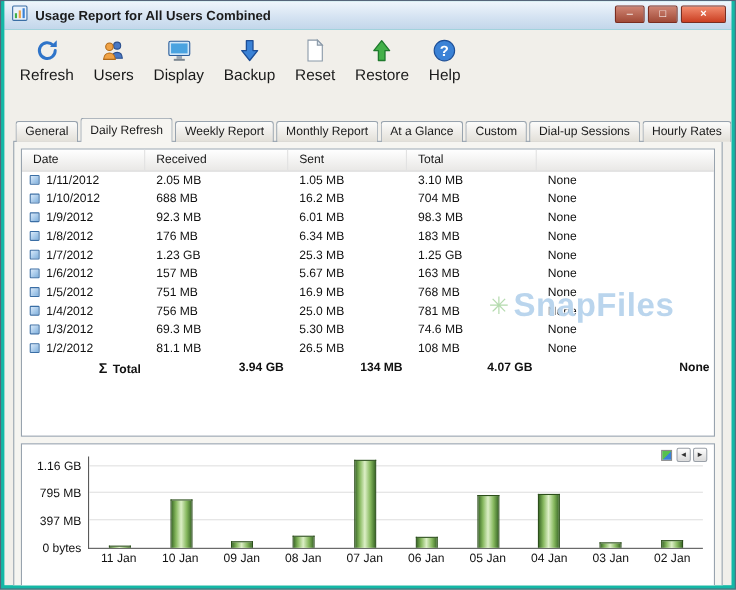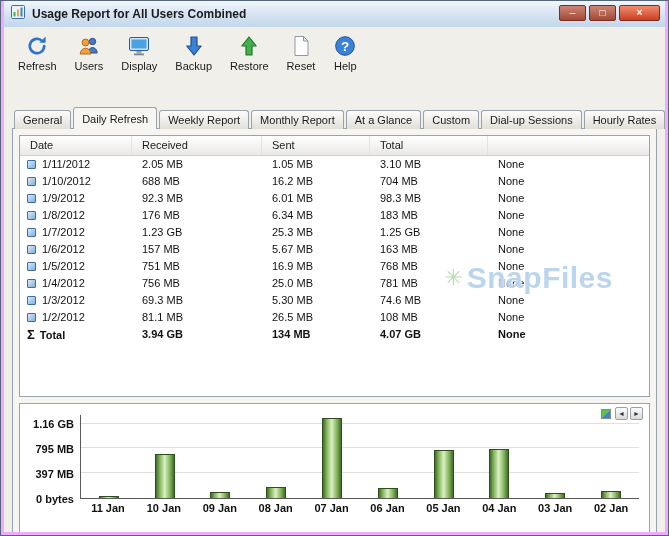--- a/index.html
+++ b/index.html
@@ -1,66 +1,66 @@
 <!DOCTYPE html>
 <html><head>
 <meta charset="utf-8">
 <style>
   html,body{margin:0;padding:0;background:#888;}
   *{box-sizing:border-box;}
   body{font-family:"Liberation Sans", sans-serif; width:669px; height:536px;}
 
-  .window{width:669px;height:536px;border:1px solid #55657a;background:#f0abfc;padding:0 3px 3px 3px;position:relative;}
+  .window{width:669px;height:536px;border:1px solid #55657a;background:#14b8a6;padding:0 3px 3px 3px;position:relative;}
   .titlebar{height:26px;display:flex;align-items:center;gap:6px;padding:0 6px;
     background:linear-gradient(#f0f6fc,#d5e3f2 55%,#c2d6ea);position:relative;}
   .title{font-size:12px;font-weight:bold;color:#1b1b1b;}
   .caption-buttons{position:absolute;top:4px;right:5px;display:flex;gap:3px;}
   .cbtn{width:27px;height:16px;border-radius:2px;border:1px solid #7a2d20;color:#fff;font-size:10px;
     line-height:14px;text-align:center;background:linear-gradient(#cf8574,#a14a37);cursor:default;}
   .cbtn.close{width:41px;background:linear-gradient(#f28c6f,#cb3f22);font-weight:bold;}
 
   .client{background:#f1efea;height:505px;overflow:hidden;}
 
   
   .toolbar{height:54px;display:flex;align-items:flex-start;padding:3px 6px 0 6px;gap:2px;}
   .tbtn{display:flex;flex-direction:column;align-items:center;justify-content:flex-start;
     padding:3px 7px 2px 7px;border:1px solid transparent;border-radius:3px;}
   .ticon{height:24px;display:block;}
-  .tlabel{font-size:11px;color:#1a1a1a;margin-top:2px;white-space:nowrap;}
+  .tlabel{font-size:14px;color:#1a1a1a;margin-top:2px;white-space:nowrap;}
 
   
   .tabs{display:flex;align-items:flex-end;padding-left:10px;height:24px;position:relative;z-index:2;margin-bottom:-1px;margin-top:24px;}
   .tab{border:1px solid #98a3ae;border-bottom:none;border-radius:3px 3px 0 0;margin-right:2px;
     padding:3px 8px;font-size:11px;background:linear-gradient(#fcfcfb,#e2dfd8);color:#1a1a1a;white-space:nowrap;}
   .tab.active{background:#f6f5f1;padding-top:5px;padding-bottom:4px;position:relative;z-index:3;}
 
   
   .tabpage{margin:0 8px;border:1px solid #98a3ae;background:#f6f5f1;height:414px;padding:6px;position:relative;z-index:1;}
 
   
   .table-box{border:1px solid #98a3ae;background:#fff;height:262px;position:relative;overflow:hidden;}
   .thead,.tr{display:grid;grid-template-columns:112px 130px 108px 118px 1fr;}
   .thead{height:20px;background:linear-gradient(#ffffff,#e9e8e6);border-bottom:1px solid #d2d2d2;}
   .th{font-size:11px;color:#1a1a1a;padding:3px 20px 0 10px;border-right:1px solid #e2e2e2;overflow:hidden;white-space:nowrap;}
   .tr{height:17px;line-height:17px;font-size:11px;color:#111;}
   .td{padding:0 4px 0 10px;white-space:nowrap;overflow:hidden;}
   .td:first-child{padding-left:7px;}
   .rowicon{display:inline-block;width:9px;height:9px;border:1px solid #3a6ea5;border-radius:1px;
     background:linear-gradient(135deg,#d8e9fa,#7fb0dd);margin-right:6px;vertical-align:-1px;}
-  .tr.total{font-weight:bold;}
+  .tr.total{font-weight:bold;text-align:right;}
   .sigma{font-size:13px;font-weight:bold;margin-right:5px;}
 
   .watermark{position:absolute;top:125px;right:36px;display:flex;align-items:center;gap:4px;pointer-events:none;}
   .wm-logo{font-size:22px;color:rgba(120,190,110,.55);text-shadow:0 1px 0 rgba(255,255,255,.9);}
   .wm-text{font-size:30px;font-weight:bold;letter-spacing:.5px;color:rgba(130,178,222,.55);
     text-shadow:1px 1px 0 rgba(255,255,255,.95), -1px -1px 0 rgba(255,255,255,.7);}
 
   
   .chart-box{border:1px solid #98a3ae;background:#fff;height:133px;margin-top:6px;position:relative;}
-  .chart-inner{display:flex;align-items:flex-start;padding:11px 10px 0 4px;font-weight:bold;}
+  .chart-inner{display:flex;align-items:flex-start;padding:11px 10px 0 4px;}
   .yaxis{width:56px;height:84px;position:relative;flex:none;}
   .ylabel{position:absolute;right:6px;transform:translateY(50%);font-size:11px;color:#111;white-space:nowrap;}
   .plotwrap{flex:1;min-width:0;}
   .plot{height:84px;position:relative;border-left:1px solid #5a5a5a;border-bottom:1px solid #5a5a5a;
     display:flex;align-items:flex-end;}
   .gridline{position:absolute;left:0;right:0;height:1px;background:#e0e0e0;}
   .slot{flex:1;display:flex;justify-content:center;align-items:flex-end;height:100%;position:relative;z-index:1;}
   .bar{width:20px;min-height:2px;border:1px solid #2c4f1b;border-bottom:none;
     background:linear-gradient(90deg,#3f6e2a 0%,#86b85e 22%,#dcefc6 48%,#86b85e 76%,#3f6e2a 100%);}
   .xaxis{display:flex;padding-top:3px;}
@@ -118,30 +118,30 @@
           <span class="tlabel">Display</span>
         </div>
         <div class="tbtn">
           <span class="ticon"><svg viewBox="0 0 24 24" width="24" height="24">
               <path d="M9 3h6v9h4.2L12 21 4.8 12H9z" fill="#3b82d6" stroke="#1d4e96" stroke-width="1.2" stroke-linejoin="round"></path>
             </svg></span>
           <span class="tlabel">Backup</span>
         </div>
         <div class="tbtn">
           <span class="ticon"><svg viewBox="0 0 24 24" width="24" height="24">
-              <path d="M12 3l7.2 9H15v9H9v-9H4.8z" fill="#43b049" stroke="#1f7a2d" stroke-width="1.2" stroke-linejoin="round"></path>
-            </svg></span>
-          <span class="tlabel">Restore</span>
-        </div>
-        <div class="tbtn">
-          <span class="ticon"><svg viewBox="0 0 24 24" width="24" height="24">
               <path d="M6 2.5h8.5L19 7v14.5H6z" fill="#fff" stroke="#8a99a8"></path>
               <path d="M14.5 2.5V7H19z" fill="#dfe7ef" stroke="#8a99a8"></path>
             </svg></span>
           <span class="tlabel">Reset</span>
+        </div>
+        <div class="tbtn">
+          <span class="ticon"><svg viewBox="0 0 24 24" width="24" height="24">
+              <path d="M12 3l7.2 9H15v9H9v-9H4.8z" fill="#43b049" stroke="#1f7a2d" stroke-width="1.2" stroke-linejoin="round"></path>
+            </svg></span>
+          <span class="tlabel">Restore</span>
         </div>
         <div class="tbtn">
           <span class="ticon"><svg viewBox="0 0 24 24" width="24" height="24">
               <circle cx="12" cy="12" r="9.3" fill="#3b82d6" stroke="#1d4e96"></circle>
               <text x="12" y="16.8" text-anchor="middle" font-size="13.5" font-weight="bold" fill="#fff" font-family="Liberation Sans, sans-serif">?</text>
             </svg></span>
           <span class="tlabel">Help</span>
         </div>
       </div>
     <div class="tabs">

